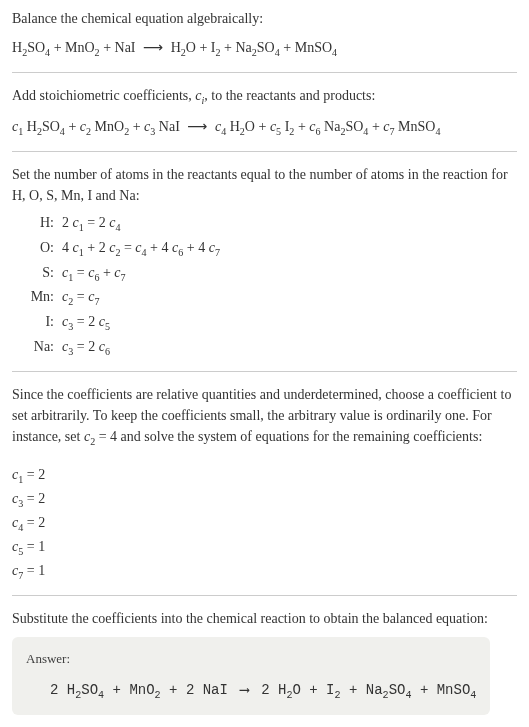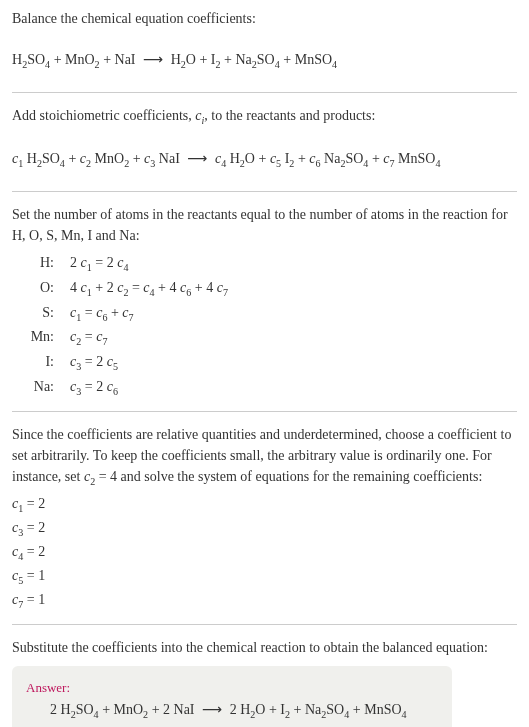--- a/index.html
+++ b/index.html
@@ -19,21 +19,21 @@
     .section {
       margin-bottom: 8px;
     }
     .divider {
       border: none;
       border-top: 1px solid #cccccc;
       margin: 12px 0;
     }
     .equation {
       font-family: 'Times New Roman', serif;
-      margin: 20px 0;
+      margin: 8px 0;
     }
     sub {
       font-size: 0.72em;
       vertical-align: sub;
     }
     .arrow {
       display: inline-block;
       margin: 0 4px;
     }
     .atom-table {
@@ -45,54 +45,53 @@
       align-items: baseline;
       margin-bottom: 2px;
     }
     .atom-label {
       width: 32px;
       text-align: right;
       margin-right: 8px;
     }
     .atom-eq {
       text-align: right;
-      margin-left: 8px;
     }
     .coeff-list {
-      margin-top: 4px;
+      margin-top: 15px;
     }
     .coeff-item {
       margin-bottom: 1px;
     }
     .answer-box {
       background: #f0f0ed;
       border-radius: 6px;
       padding: 12px 14px;
       margin-top: 8px;
       width: fit-content;
       min-width: 440px;
     }
     .answer-label {
-      color: #be185d;
+      color: #404040;
       font-size: 13px;
-      margin-bottom: 2px;
+      margin-bottom: 12px;
     }
     .answer-eq {
       padding-left: 24px;
-      font-family: Liberation Serif, serif;
+      font-family: Liberation Mono, monospace;
     }
     .italic-var {
       font-style: italic;
     }
   </style>
 </head>
 <body>
 
 <div class="section">
-  <div>Balance the chemical equation coefficients:</div>
+  <div>Balance the chemical equation algebraically:</div>
   <div class="equation">
     <span>H</span><sub>2</sub><span>SO</span><sub>4</sub>
     <span> + </span>
     <span>MnO</span><sub>2</sub>
     <span> + </span>
     <span>NaI</span>
     <span class="arrow">⟶</span>
     <span>H</span><sub>2</sub><span>O</span>
     <span> + </span>
     <span>I</span><sub>2</sub>

